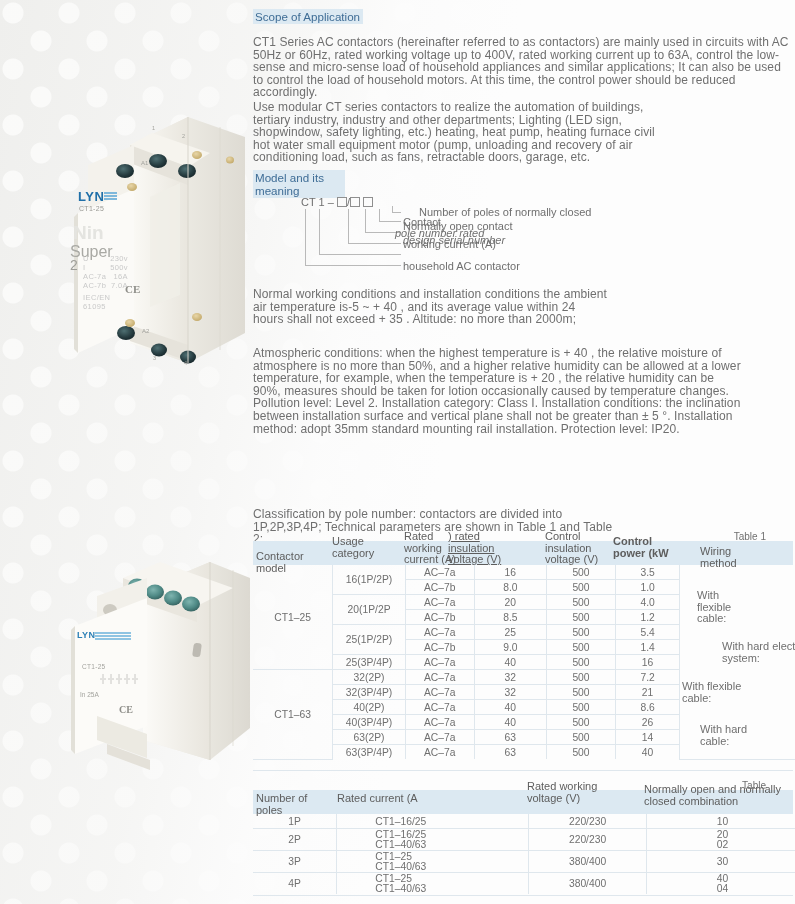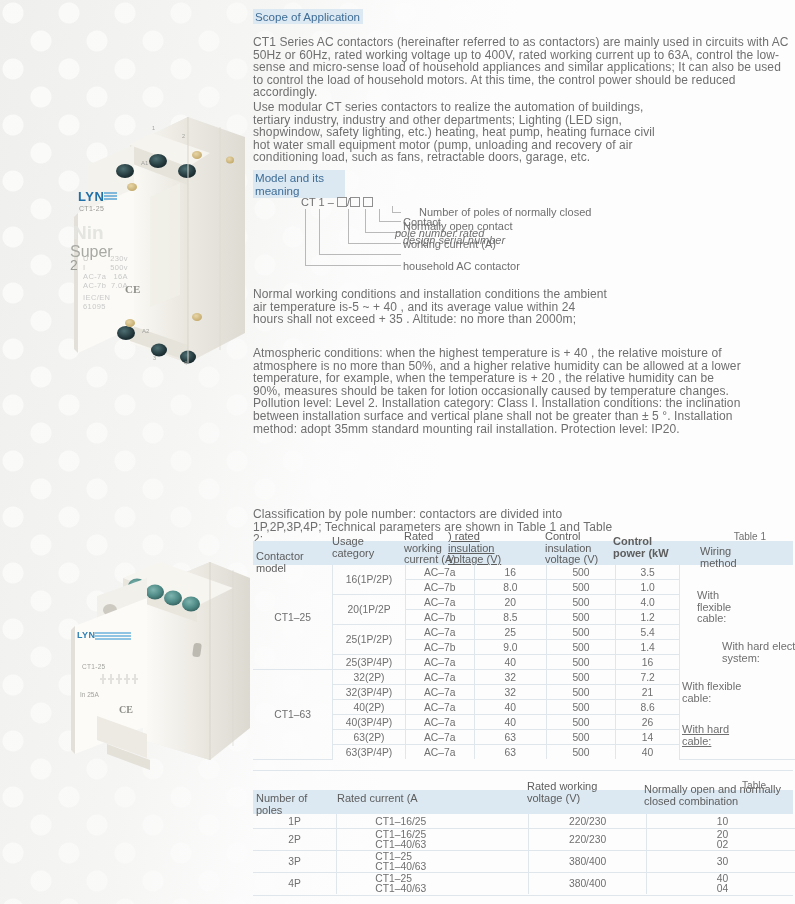--- a/index.html
+++ b/index.html
@@ -297,21 +297,21 @@
 <div class="hdrtxt" style="left:332px;top:536px;width:62px;">Usage category</div>
 <div class="hdrtxt" style="left:404px;top:531px;width:68px;">Rated working current (A)</div>
 <div class="hdrtxt" style="left:448px;top:531px;width:72px;text-decoration:underline;">) rated insulation voltage (V)</div>
 <div class="hdrtxt" style="left:545px;top:531px;width:68px;">Control insulation voltage (V)</div>
 <div class="hdrtxt" style="left:613px;top:536px;width:64px;font-weight:bold;">Control power (kW</div>
 <div class="hdrtxt" style="left:700px;top:546px;width:54px;">Wiring method</div>
 
 <div class="wire" style="left:697px;top:590px;width:56px;">With flexible cable:</div>
 <div class="wire" style="left:722px;top:641px;width:112px;">With hard electrical system:</div>
 <div class="wire" style="left:682px;top:681px;width:90px;">With flexible cable:</div>
-<div class="wire" style="left:682px;top:724px;width:72px;text-decoration:underline;">With hard cable:</div>
+<div class="wire" style="left:700px;top:724px;width:72px;">With hard cable:</div>
 
 <div class="layer" style="left:253px;top:565px;width:540px;">
   <table class="t1">
     <colgroup>
       <col style="width:79px">
         <col style="width:72px">
         <col style="width:68px">
       <col style="width:72px">
         <col style="width:68px">
         <col style="width:64px">

